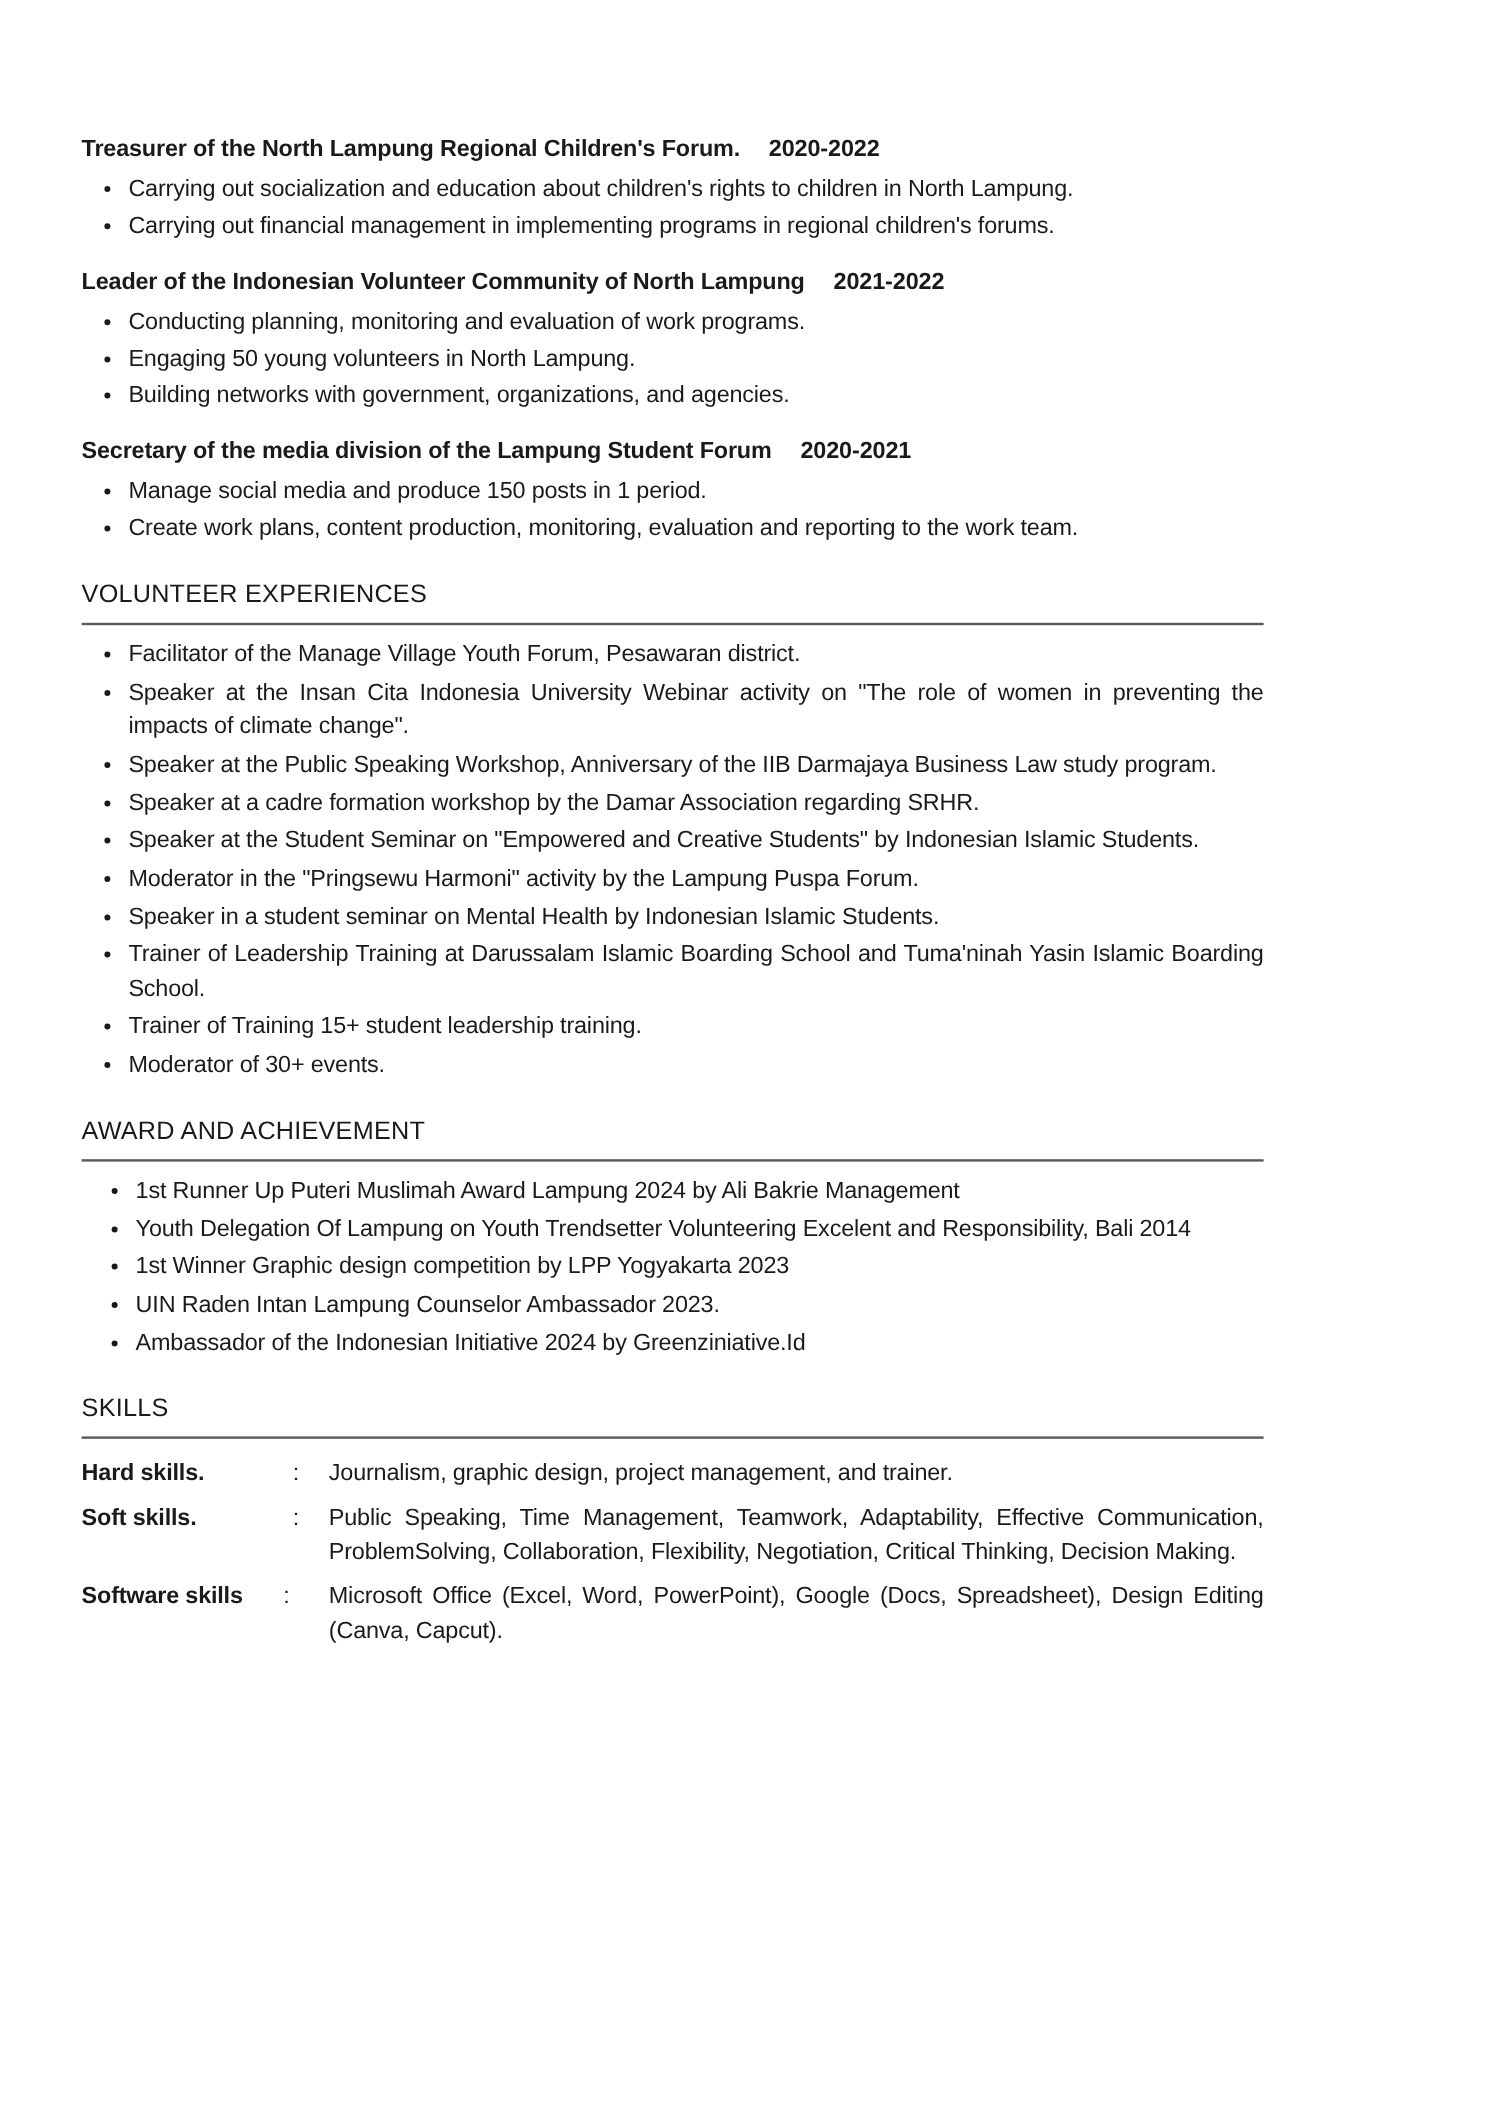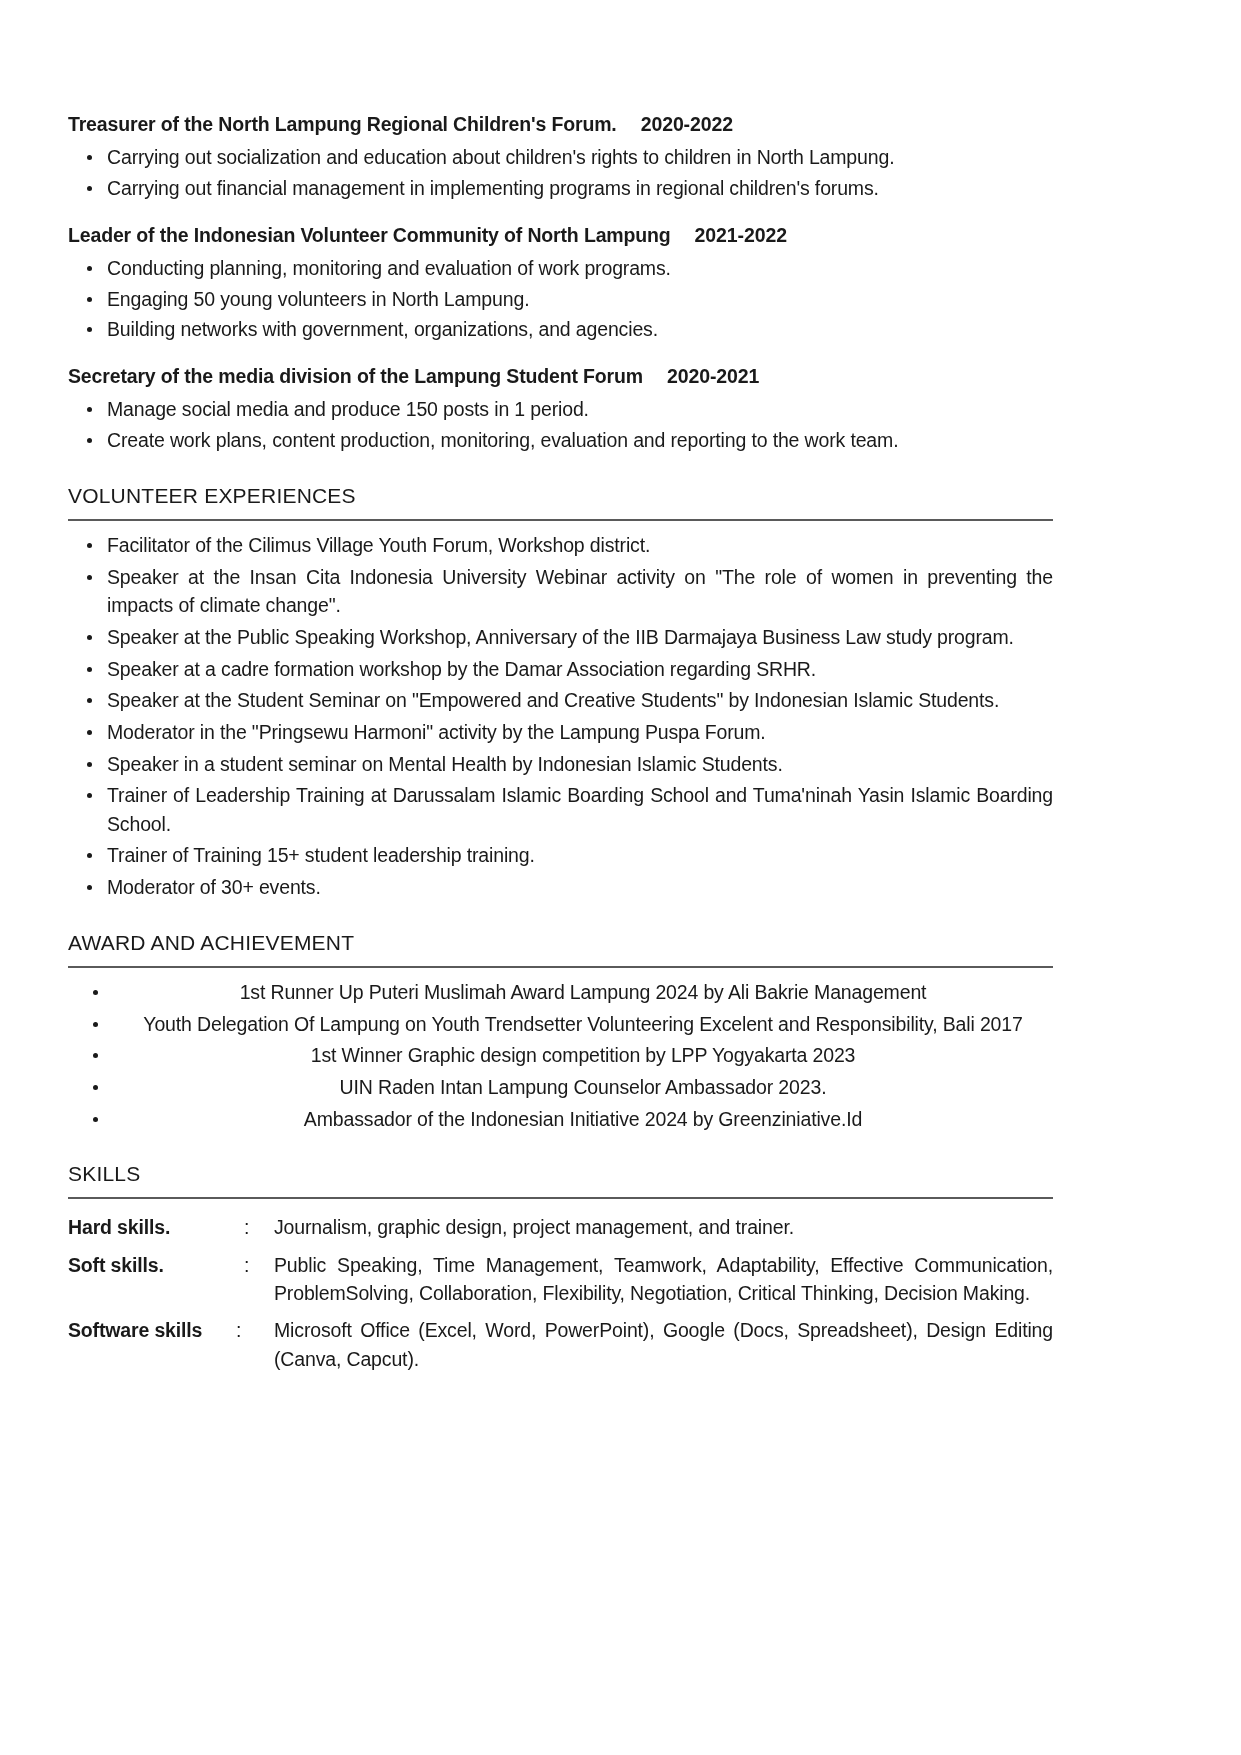--- a/index.html
+++ b/index.html
@@ -91,21 +91,21 @@
     border-top: 2px solid #5a5a5a;
     margin-top: 11px;
     width: 985px;
   }
 
   
   .section .bullets { margin-top: 10px; }
   .section .bullets > li { margin-bottom: 3px; }
 
   
-  ul.bullets.award > li { padding-left: 45px; text-align: center; }
+  ul.bullets.award > li { padding-left: 45px; }
   ul.bullets.award > li::before { left: 25px; }
 
   
   .skills-table {
     margin-top: 14px;
     width: 985px;
     border-collapse: collapse;
   }
   .skills-table td {
     vertical-align: top;
@@ -172,39 +172,39 @@
       <ul class="bullets">
         <li>Manage social media and produce 150 posts in 1 period.</li>
         <li>Create work plans, content production, monitoring, evaluation and reporting to the work team.</li>
       </ul>
     </div>
 
     <div class="section">
       <h2 class="section-title">VOLUNTEER EXPERIENCES</h2>
       <div class="section-rule"></div>
       <ul class="bullets">
-        <li>Facilitator of the Cilimus Village Youth Forum, Workshop district.</li>
+        <li>Facilitator of the Manage Village Youth Forum, Pesawaran district.</li>
         <li class="justify">Speaker at the Insan Cita Indonesia University Webinar activity on "The role of women in preventing the impacts of climate change".</li>
         <li>Speaker at the Public Speaking Workshop, Anniversary of the IIB Darmajaya Business Law study program.</li>
         <li>Speaker at a cadre formation workshop by the Damar Association regarding SRHR.</li>
         <li>Speaker at the Student Seminar on "Empowered and Creative Students" by Indonesian Islamic Students.</li>
         <li>Moderator in the "Pringsewu Harmoni" activity by the Lampung Puspa Forum.</li>
         <li>Speaker in a student seminar on Mental Health by Indonesian Islamic Students.</li>
         <li class="justify">Trainer of Leadership Training at Darussalam Islamic Boarding School and Tuma'ninah Yasin Islamic Boarding School.</li>
         <li>Trainer of Training 15+ student leadership training.</li>
         <li>Moderator of 30+ events.</li>
       </ul>
     </div>
 
     <div class="section">
       <h2 class="section-title">AWARD AND ACHIEVEMENT</h2>
       <div class="section-rule"></div>
       <ul class="bullets award">
         <li>1st Runner Up Puteri Muslimah Award Lampung 2024 by Ali Bakrie Management</li>
-        <li>Youth Delegation Of Lampung on Youth Trendsetter Volunteering Excelent and Responsibility, Bali 2017</li>
+        <li>Youth Delegation Of Lampung on Youth Trendsetter Volunteering Excelent and Responsibility, Bali 2014</li>
         <li>1st Winner Graphic design competition by LPP Yogyakarta 2023</li>
         <li>UIN Raden Intan Lampung Counselor Ambassador 2023.</li>
         <li>Ambassador of the Indonesian Initiative 2024 by Greenziniative.Id</li>
       </ul>
     </div>
 
     <div class="section">
       <h2 class="section-title">SKILLS</h2>
       <div class="section-rule"></div>
       <table class="skills-table">

